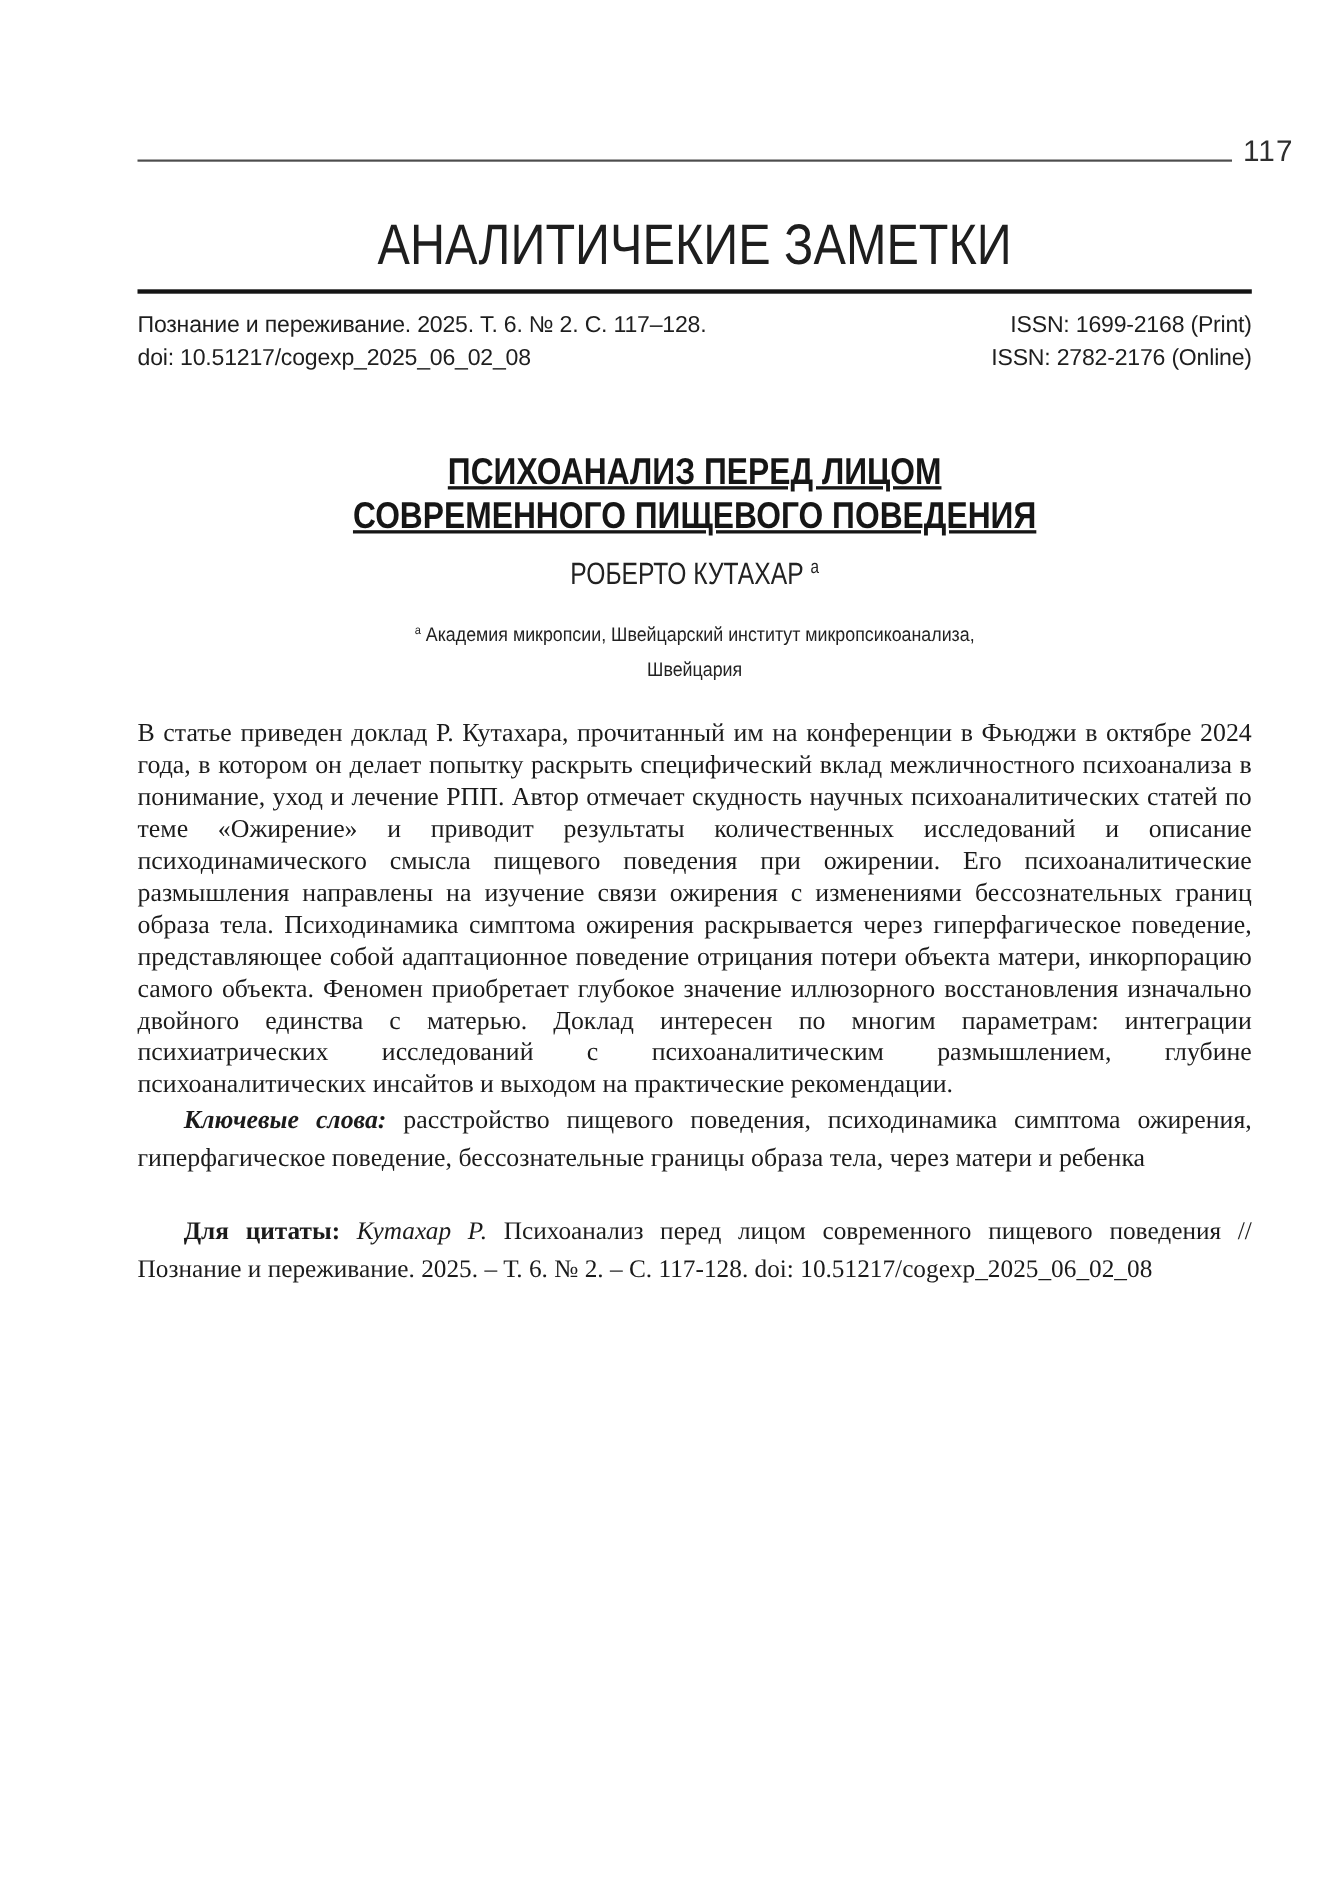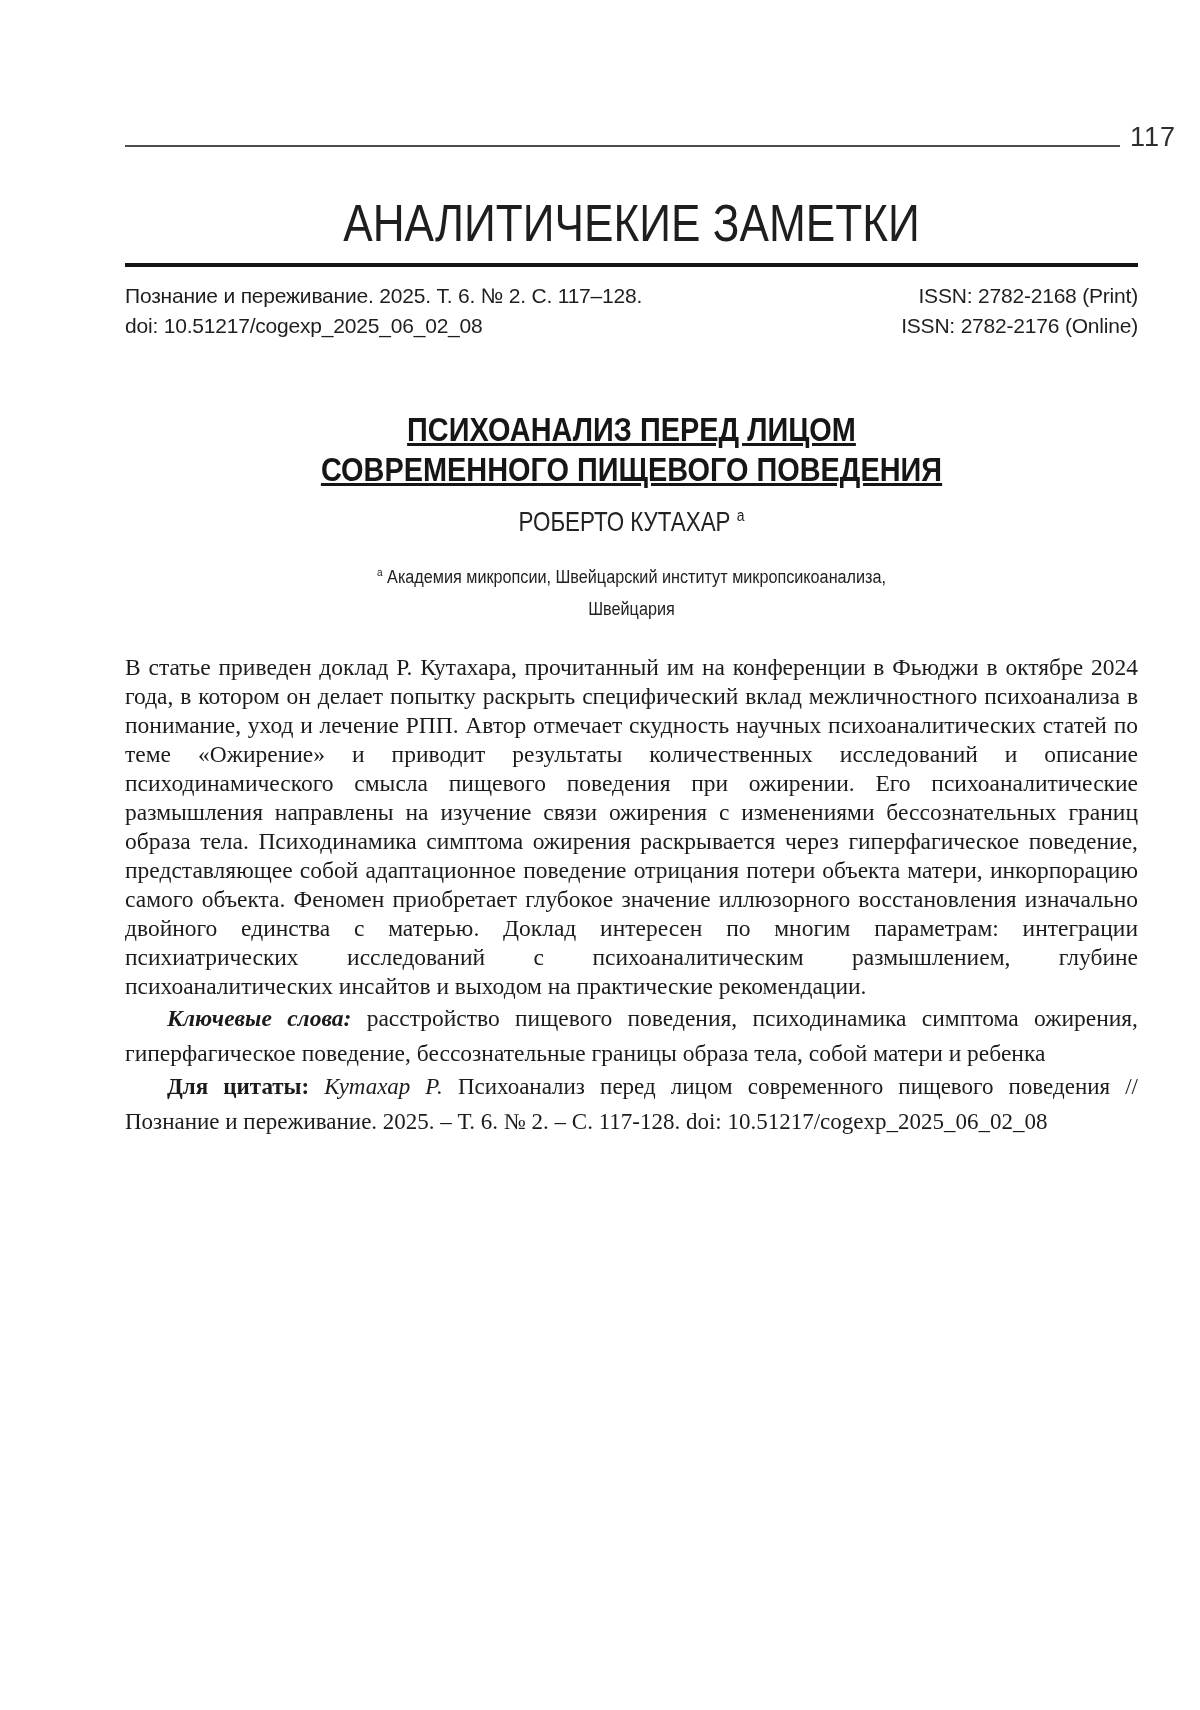--- a/index.html
+++ b/index.html
@@ -100,21 +100,21 @@
   .keywords {
     margin: 0;
     text-indent: 42px;
     text-align: justify;
     font-size: 23.5px;
     line-height: 34.5px;
   }
   .kw-label { font-weight: 700; font-style: italic; }
 
   
-  .citation-block { }
+  .citation-block { margin-top: 32px; }
   .citation, .contacts {
     margin: 0;
     text-indent: 42px;
     text-align: justify;
     font-size: 23px;
     line-height: 34.5px;
   }
   .cite-label, .contact-label { font-weight: 700; }
   .cite-author { font-style: italic; }
 </style>
@@ -130,38 +130,38 @@
 
   <div class="section-title">АНАЛИТИЧЕКИЕ ЗАМЕТКИ</div>
   <div class="thick-rule"></div>
 
   <div class="meta-row">
     <div class="meta-left">
       <div>Познание и переживание. 2025. Т. 6. № 2. С. 117–128.</div>
       <div>doi: 10.51217/cogexp_2025_06_02_08</div>
     </div>
     <div class="meta-right">
-      <div>ISSN: 2782-2168 (Print)</div>
+      <div>ISSN: 1699-2168 (Print)</div>
       <div>ISSN: 2782-2176 (Online)</div>
     </div>
   </div>
 
   <div class="article-title">
     <div class="t-line">ПСИХОАНАЛИЗ ПЕРЕД ЛИЦОМ</div>
     <div class="t-line">СОВРЕМЕННОГО ПИЩЕВОГО ПОВЕДЕНИЯ</div>
   </div>
 
   <div class="author-line"><span>РОБЕРТО КУТАХАР</span> <sup>a</sup></div>
 
   <div class="affiliation">
     <div class="a-line"><sup>a</sup> <span>Академия микропсии, Швейцарский институт микропсикоанализа,</span></div>
     <div class="a-line">Швейцария</div>
   </div>
 
   <p class="abstract">В статье приведен доклад Р. Кутахара, прочитанный им на конференции в Фьюджи в октябре 2024 года, в котором он делает попытку раскрыть специфический вклад межличностного психоанализа в понимание, уход и лечение РПП. Автор отмечает скудность научных психоаналитических статей по теме «Ожирение» и приводит результаты количественных исследований и описание психодинамического смысла пищевого поведения при ожирении. Его психоаналитические размышления направлены на изучение связи ожирения с изменениями бессознательных границ образа тела. Психодинамика симптома ожирения раскрывается через гиперфагическое поведение, представляющее собой адаптационное поведение отрицания потери объекта матери, инкорпорацию самого объекта. Феномен приобретает глубокое значение иллюзорного восстановления изначально двойного единства с матерью. Доклад интересен по многим параметрам: интеграции психиатрических исследований с психоаналитическим размышлением, глубине психоаналитических инсайтов и выходом на практические рекомендации.</p>
 
-  <p class="keywords"><span class="kw-label">Ключевые слова:</span> <span>расстройство пищевого поведения, психодинамика симптома ожирения, гиперфагическое поведение, бессознательные границы образа тела, собой матери и ребенка</span></p>
+  <p class="keywords"><span class="kw-label">Ключевые слова:</span> <span>расстройство пищевого поведения, психодинамика симптома ожирения, гиперфагическое поведение, бессознательные границы образа тела, через матери и ребенка</span></p>
 
   <div class="citation-block">
     <p class="citation"><span class="cite-label">Для цитаты:</span> <span class="cite-author">Кутахар Р.</span> <span>Психоанализ перед лицом современного пищевого поведения // Познание и переживание. 2025. – Т. 6. № 2. – С. 117-128. doi: 10.51217/cogexp_2025_06_02_08</span></p>
   </div>
 
 </div>
 
 </body></html>

